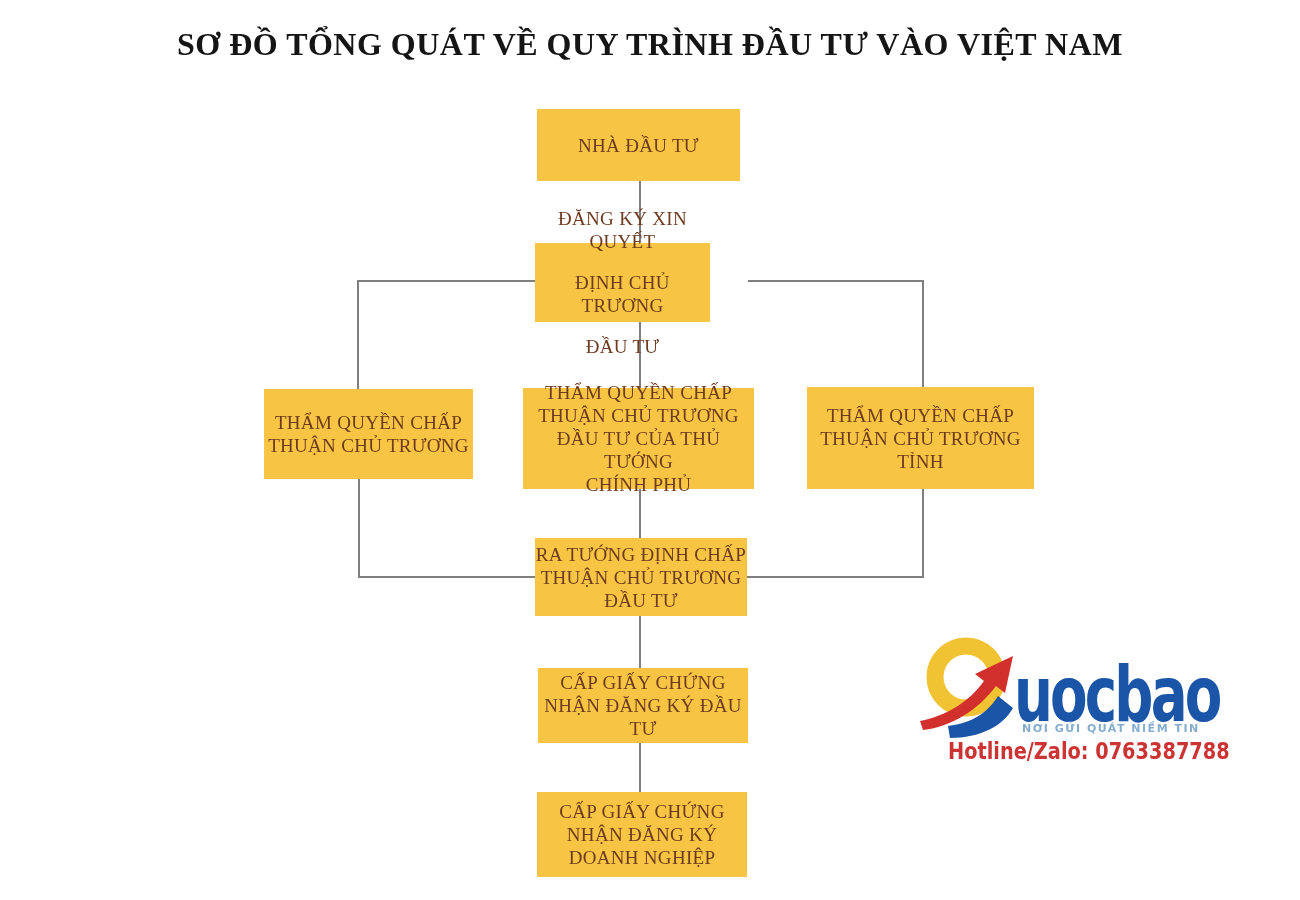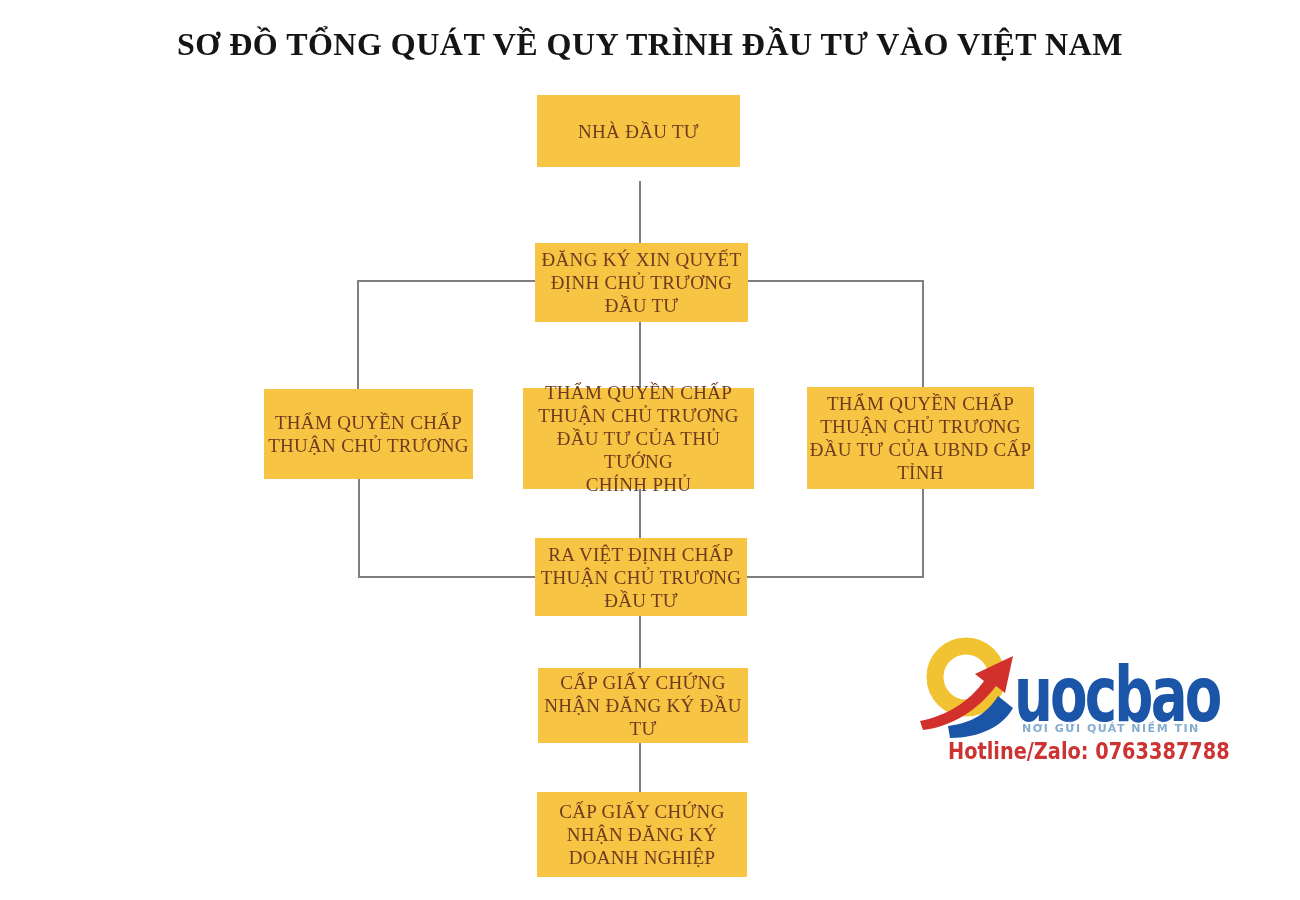--- a/index.html
+++ b/index.html
@@ -21,22 +21,22 @@
   .node{
     position:absolute;
     background:#F7C443;
     color:#6E3B1F;
     display:flex;flex-direction:column;justify-content:center;align-items:center;
     text-align:center;
     font-size:19px;line-height:23px;
     letter-spacing:.3px;
   }
   .node span{display:block;}
-  #n1{left:537px;top:95px;width:203px;height:72px;}
-  #n2{left:535px;top:243px;width:213px;height:79px;}
+  #n1{left:537px;top:109px;width:203px;height:72px;}
+  #n2{left:535px;top:243px;width:175px;height:79px;gap:18px;}
   #n3{left:264px;top:389px;width:209px;height:90px;}
   #n4{left:523px;top:388px;width:231px;height:101px;}
   #n5{left:807px;top:387px;width:227px;height:102px;}
   #n6{left:535px;top:538px;width:212px;height:78px;}
   #n7{left:538px;top:668px;width:210px;height:75px;}
   #n8{left:537px;top:792px;width:210px;height:85px;}
   
   .conn{position:absolute;background:#7F7F7F;}
   .v{width:2px;}
   .h{height:2px;}
@@ -115,26 +115,25 @@
   <div id="n4" class="node">
     <span>THẨM QUYỀN CHẤP</span>
     <span>THUẬN CHỦ TRƯƠNG</span>
     <span>ĐẦU TƯ CỦA THỦ TƯỚNG</span>
     <span>CHÍNH PHỦ</span>
   </div>
 
   <div id="n5" class="node">
     <span>THẨM QUYỀN CHẤP</span>
     <span>THUẬN CHỦ TRƯƠNG</span>
-    <span>ĐẦU TƯ CỦA UBND CẤP</span>
     <span>TỈNH</span>
   </div>
 
   <div id="n6" class="node">
-    <span>RA VIỆT ĐỊNH CHẤP</span>
+    <span>RA TƯỚNG ĐỊNH CHẤP</span>
     <span>THUẬN CHỦ TRƯƠNG</span>
     <span>ĐẦU TƯ</span>
   </div>
 
   <div id="n7" class="node">
     <span>CẤP GIẤY CHỨNG</span>
     <span>NHẬN ĐĂNG KÝ ĐẦU</span>
     <span>TƯ</span>
   </div>
 

